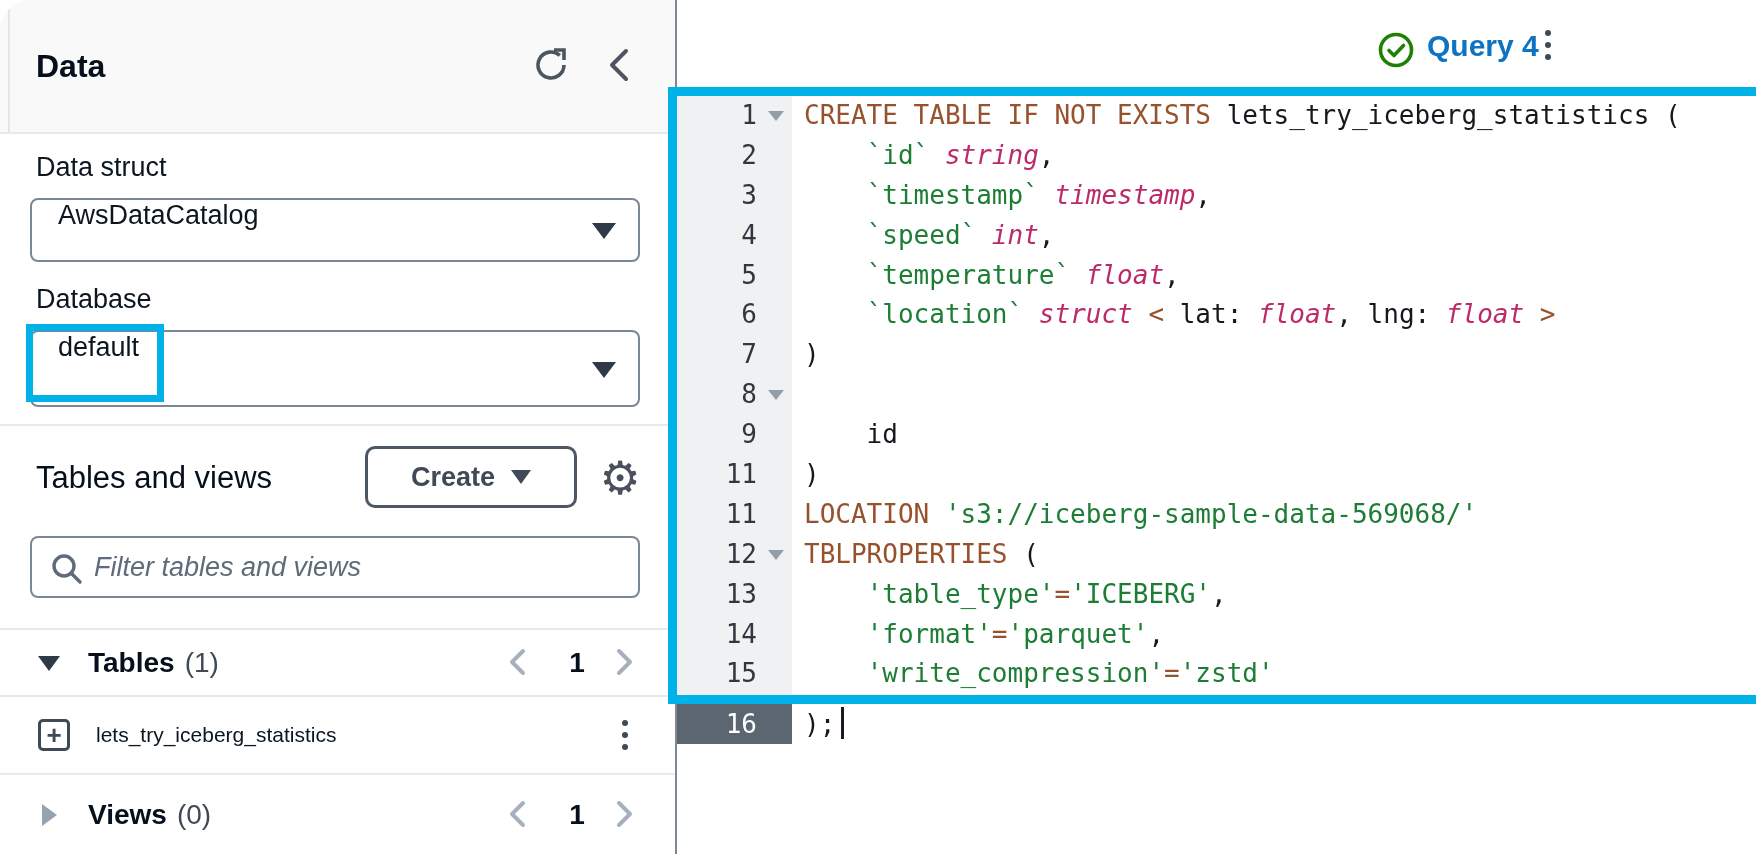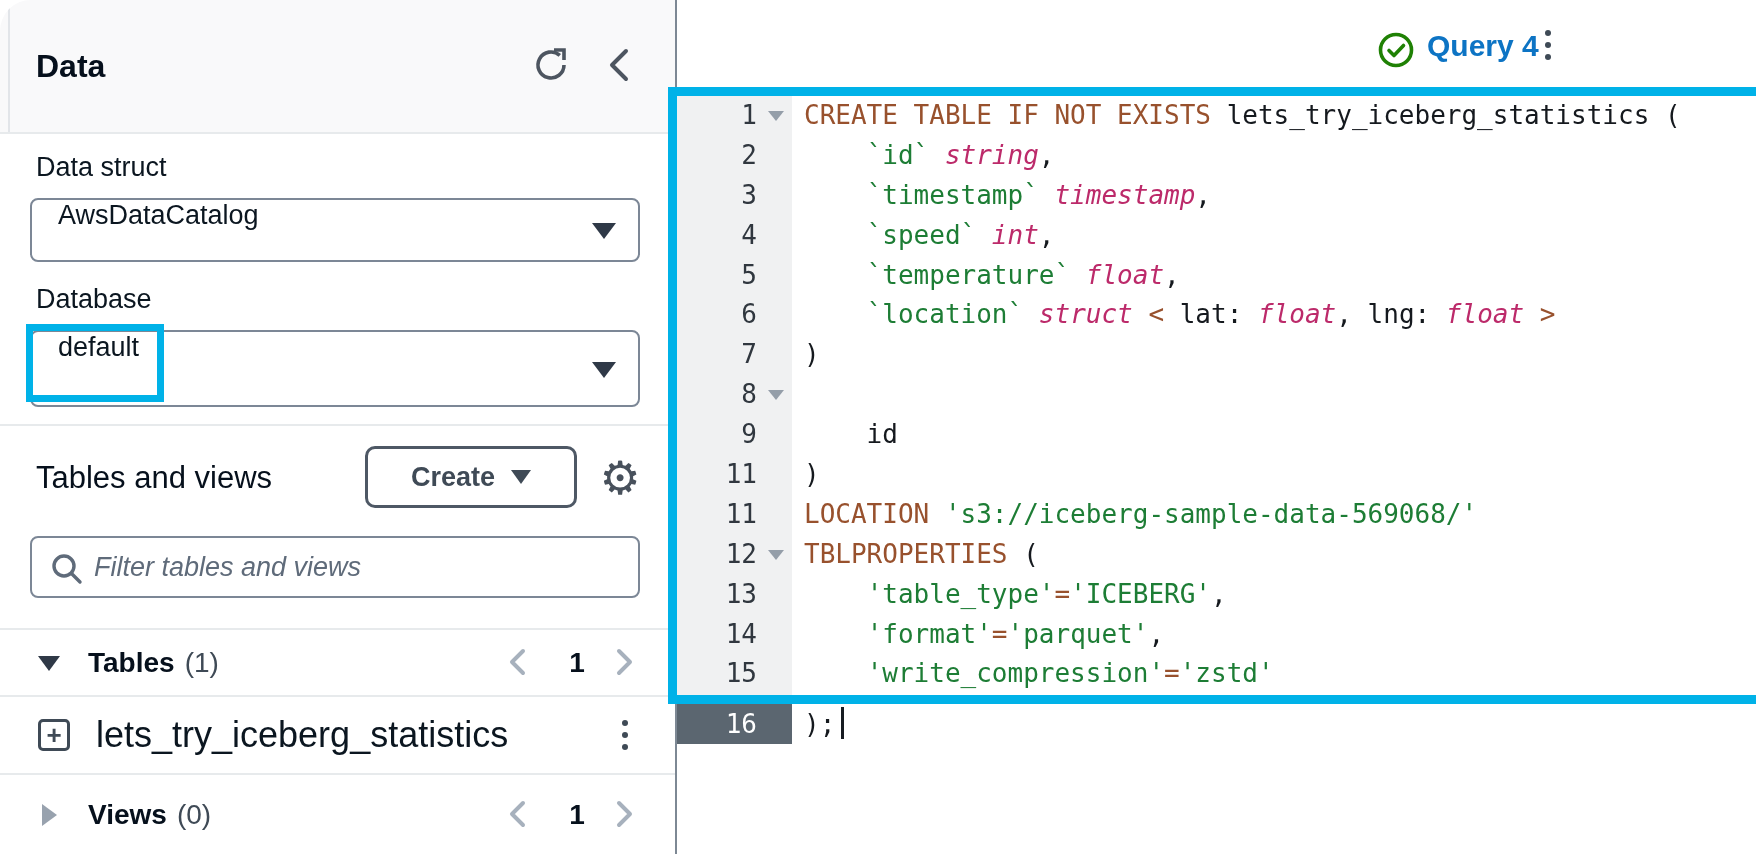--- a/index.html
+++ b/index.html
@@ -61,21 +61,21 @@
   .pg-btn{position:absolute;top:50%;margin-top:-17px;width:28px;height:34px;background:none;border:none;padding:0;cursor:pointer;}
   .pg-prev{left:504px;}
   .pg-next{left:610px;}
   .pg-num{position:absolute;left:552px;top:50%;margin-top:-17px;width:50px;text-align:center;font-size:28px;font-weight:700;color:#06101c;line-height:34px;}
 
   #row-tables{top:630px;height:65px;}
   #row-item{top:697px;height:76px;}
   #row-views{top:775px;height:79px;}
 
   #table-icon{position:absolute;left:38px;top:50%;margin-top:-16px;width:32px;height:32px;border:3px solid #3f4a56;border-radius:5px;box-sizing:border-box;color:#3f4a56;font-size:26px;font-weight:700;line-height:26px;text-align:center;cursor:pointer;}
-  #row-item .item-label{position:absolute;left:96px;top:0;height:100%;display:flex;align-items:center;font-size:36px;color:#0b1620;}
+  #row-item .item-label{position:absolute;left:96px;top:0;height:100%;display:flex;align-items:center;font-size:21px;color:#0b1620;}
   .kebab{position:absolute;background:none;border:none;padding:0;cursor:pointer;display:flex;flex-direction:column;gap:6px;align-items:center;}
   .kebab i{width:6px;height:6px;border-radius:50%;background:#3f4a56;}
   #item-kebab{left:622px;top:50%;margin-top:-15px;}
 
   
   #tab-row{position:absolute;left:679px;top:0;right:0;height:87px;background:#fff;}
   #query-status{position:absolute;left:698px;top:31px;width:38px;height:38px;}
   #query-title{position:absolute;left:748px;top:0;height:87px;line-height:92px;font-size:30px;font-weight:700;color:var(--qblue);cursor:pointer;}
   #query-kebab{left:866px;top:30px;}
 

